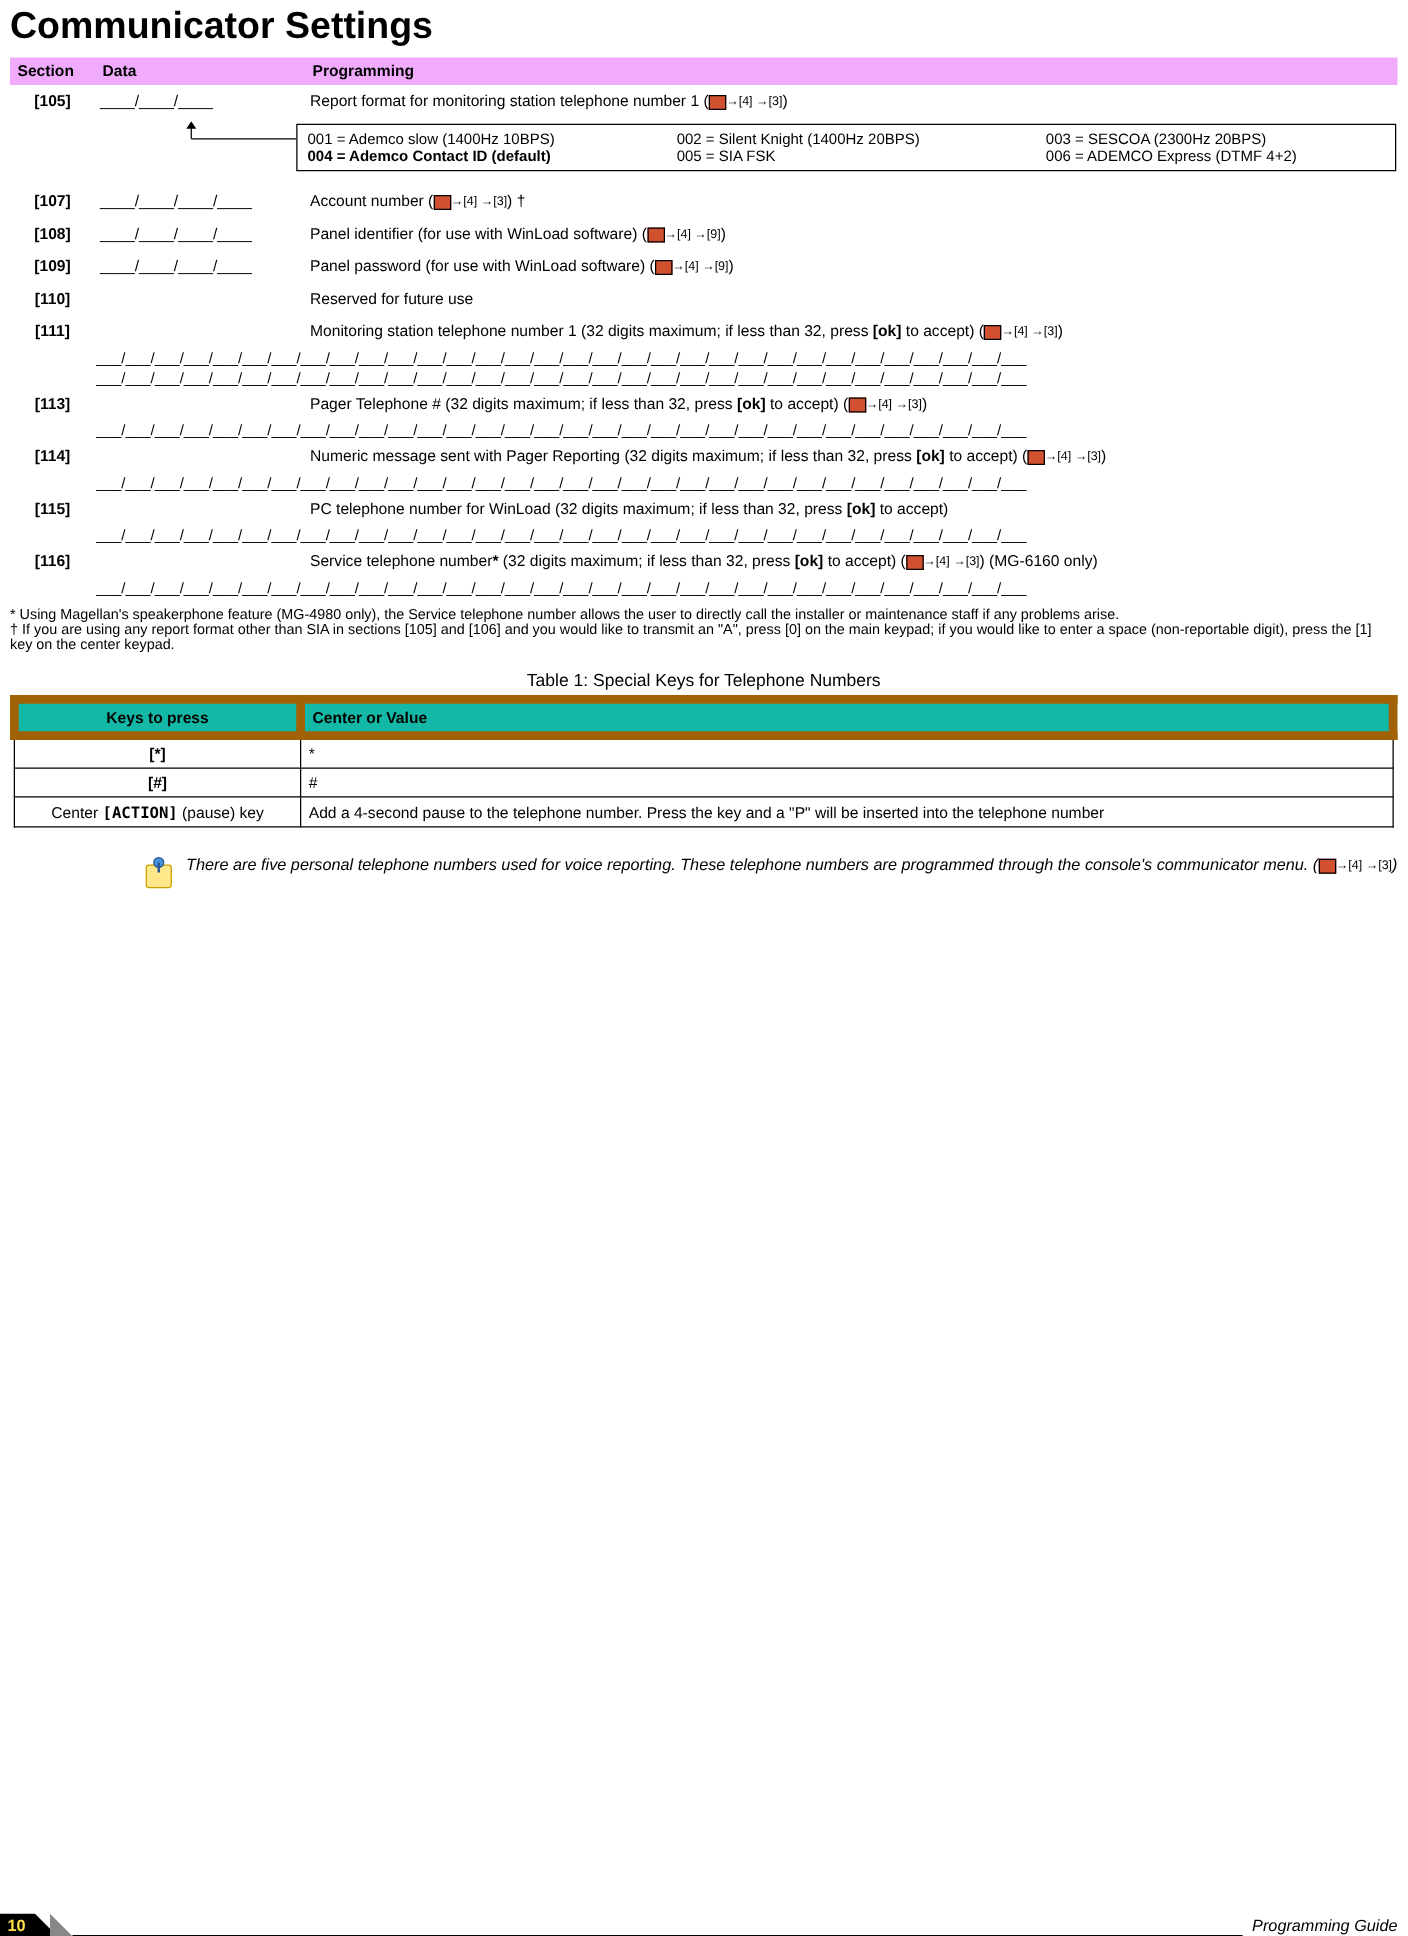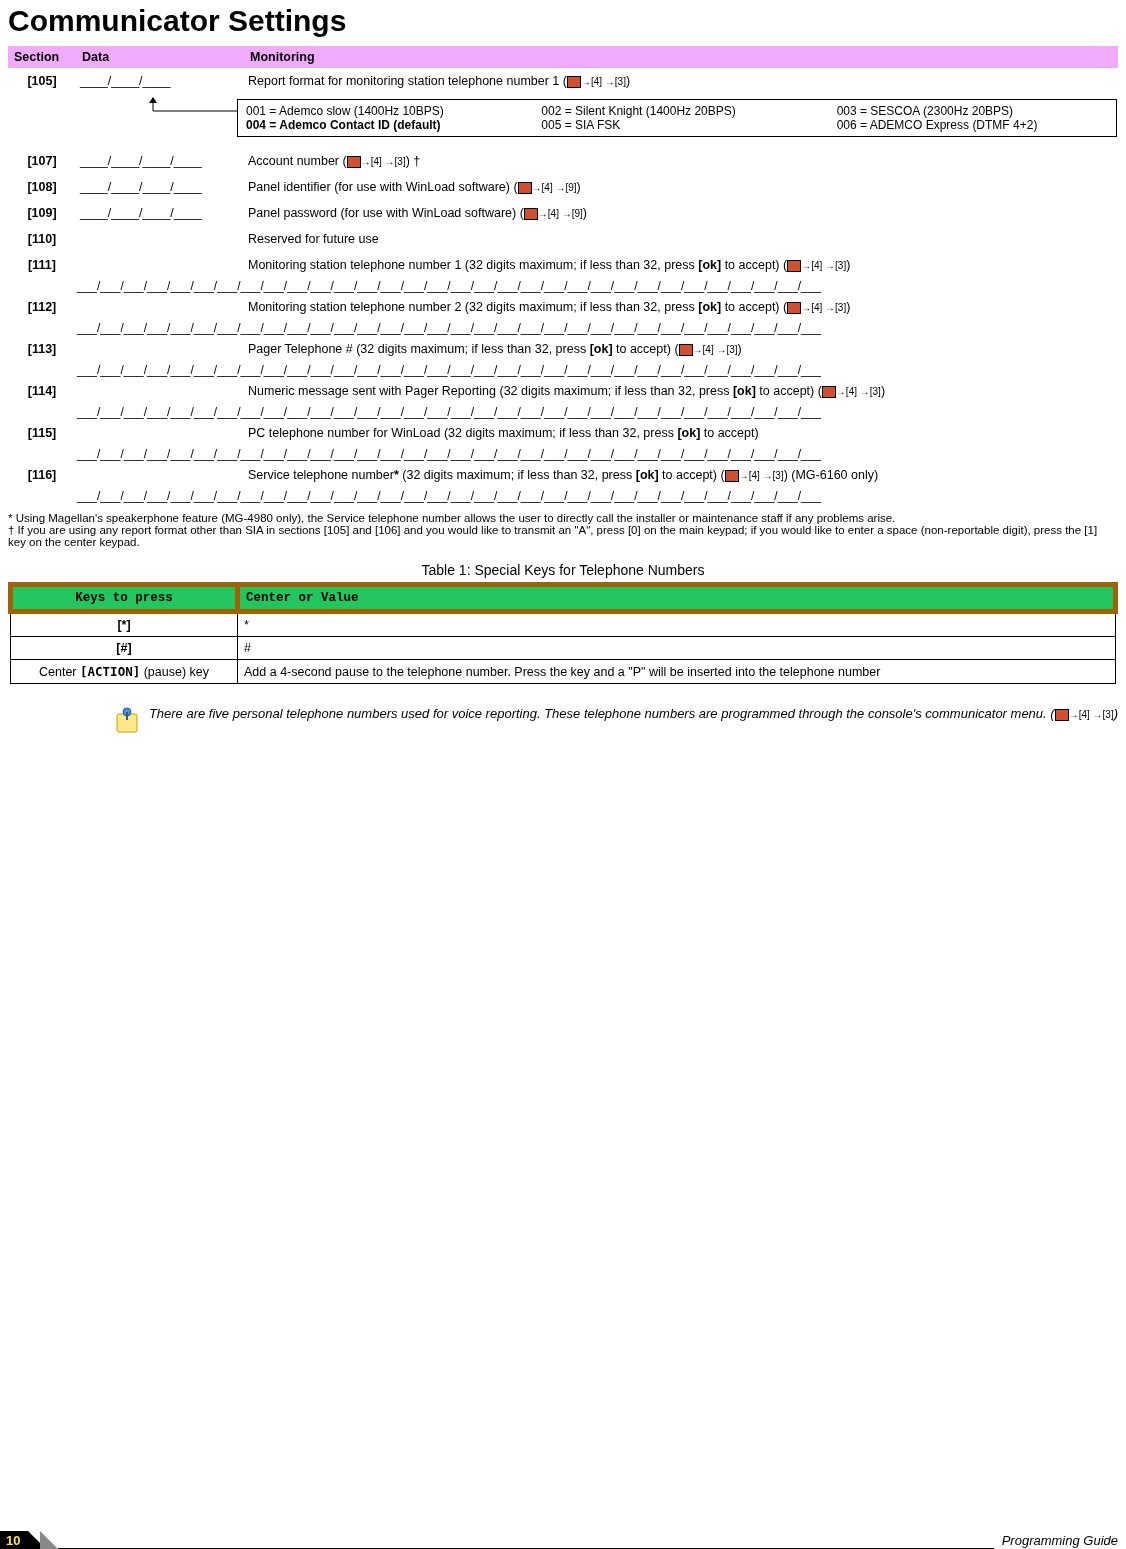--- a/index.html
+++ b/index.html
@@ -89,25 +89,24 @@
   .tablecap {
     text-align:center;
     margin:10px 0 4px 0;
     font-size:14px;
   }
   table.special {
     width:100%;
     border-collapse:collapse;
   }
   table.special th {
-    background:#22c55e;
-    border:5px solid #a16207;
+    background:#14b8a6;
+    border:7px solid #a16207;
     padding:4px 6px;
     font-weight:bold;
-    font-family:Liberation Mono, monospace;
   }
   table.special th.left { width:210px; text-align:center;}
   table.special th.right{ text-align:left;}
   table.special td {
     border:1px solid #000;
     padding:4px 6px;
     vertical-align:middle;
   }
   table.special td.keycell { text-align:center; font-weight:bold;}
   .note {
@@ -166,21 +165,21 @@
 </head>
 <body>
 
 <h1>Communicator Settings</h1>
 
 <table class="main">
   <tbody>
       <tr class="header">
     <th>Section</th>
     <th>Data</th>
-    <th>Monitoring</th>
+    <th>Programming</th>
   </tr>
 
   <tr>
     <td class="section">[105]</td>
     <td class="data">____/____/____</td>
     <td class="desc">
       <span>Report format for monitoring station telephone number 1 (</span><span class="icon-book"></span><span class="ref">→[4] →[3]</span><span>)</span>
     </td>
   </tr>
 
@@ -252,27 +251,20 @@
     <td class="desc">
       <span>Monitoring station telephone number 1 (32 digits maximum; if less than 32, press </span><b>[ok]</b><span> to accept) (</span><span class="icon-book"></span><span class="ref">→[4] →[3]</span><span>)</span>
     </td>
   </tr>
   <tr>
         <td></td>
         <td colspan="2" class="digits">___/___/___/___/___/___/___/___/___/___/___/___/___/___/___/___/___/___/___/___/___/___/___/___/___/___/___/___/___/___/___/___</td>
       </tr>
 
   <tr>
-    <td class="section">[112]</td>
-    <td class="data"></td>
-    <td class="desc">
-      <span>Monitoring station telephone number 2 (32 digits maximum; if less than 32, press </span><b>[ok]</b><span> to accept) (</span><span class="icon-book"></span><span class="ref">→[4] →[3]</span><span>)</span>
-    </td>
-  </tr>
-  <tr>
         <td></td>
         <td colspan="2" class="digits">___/___/___/___/___/___/___/___/___/___/___/___/___/___/___/___/___/___/___/___/___/___/___/___/___/___/___/___/___/___/___/___</td>
       </tr>
 
   <tr>
     <td class="section">[113]</td>
     <td class="data"></td>
     <td class="desc">
       <span>Pager Telephone # (32 digits maximum; if less than 32, press </span><b>[ok]</b><span> to accept) (</span><span class="icon-book"></span><span class="ref">→[4] →[3]</span><span>)</span>
     </td>

